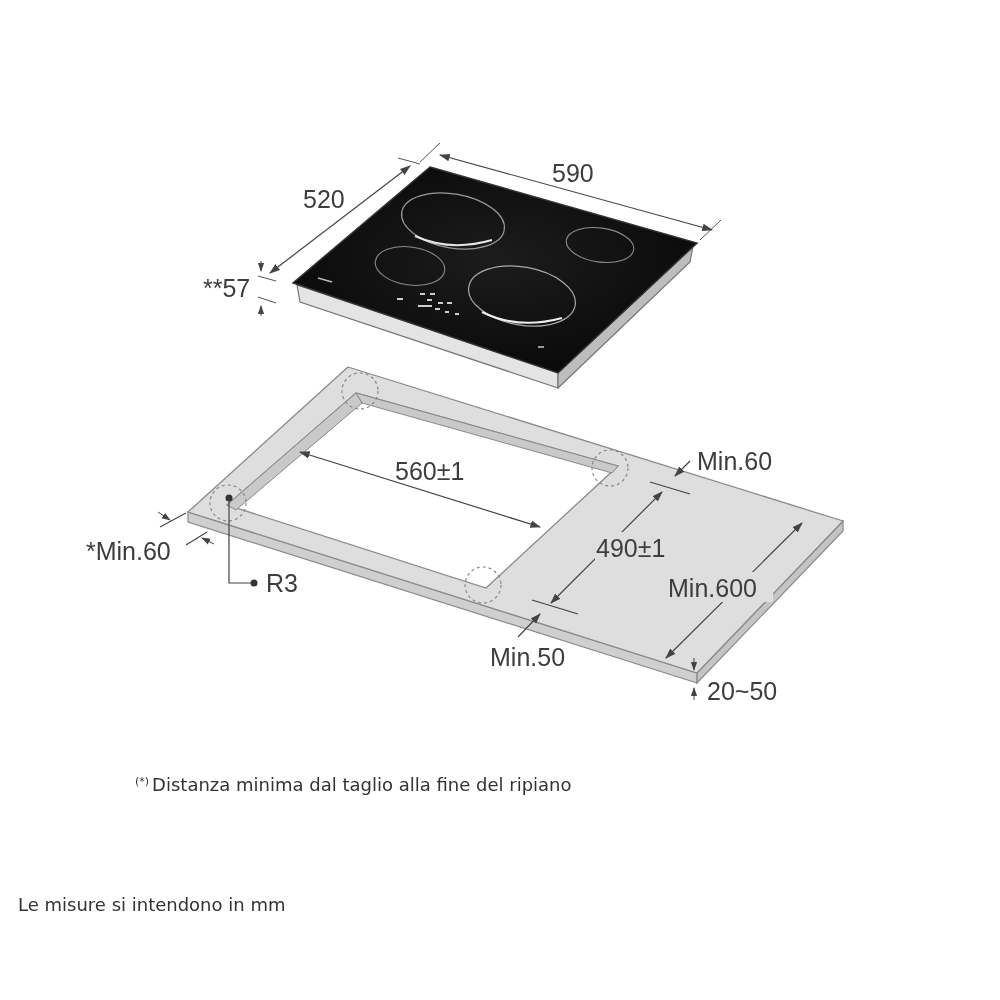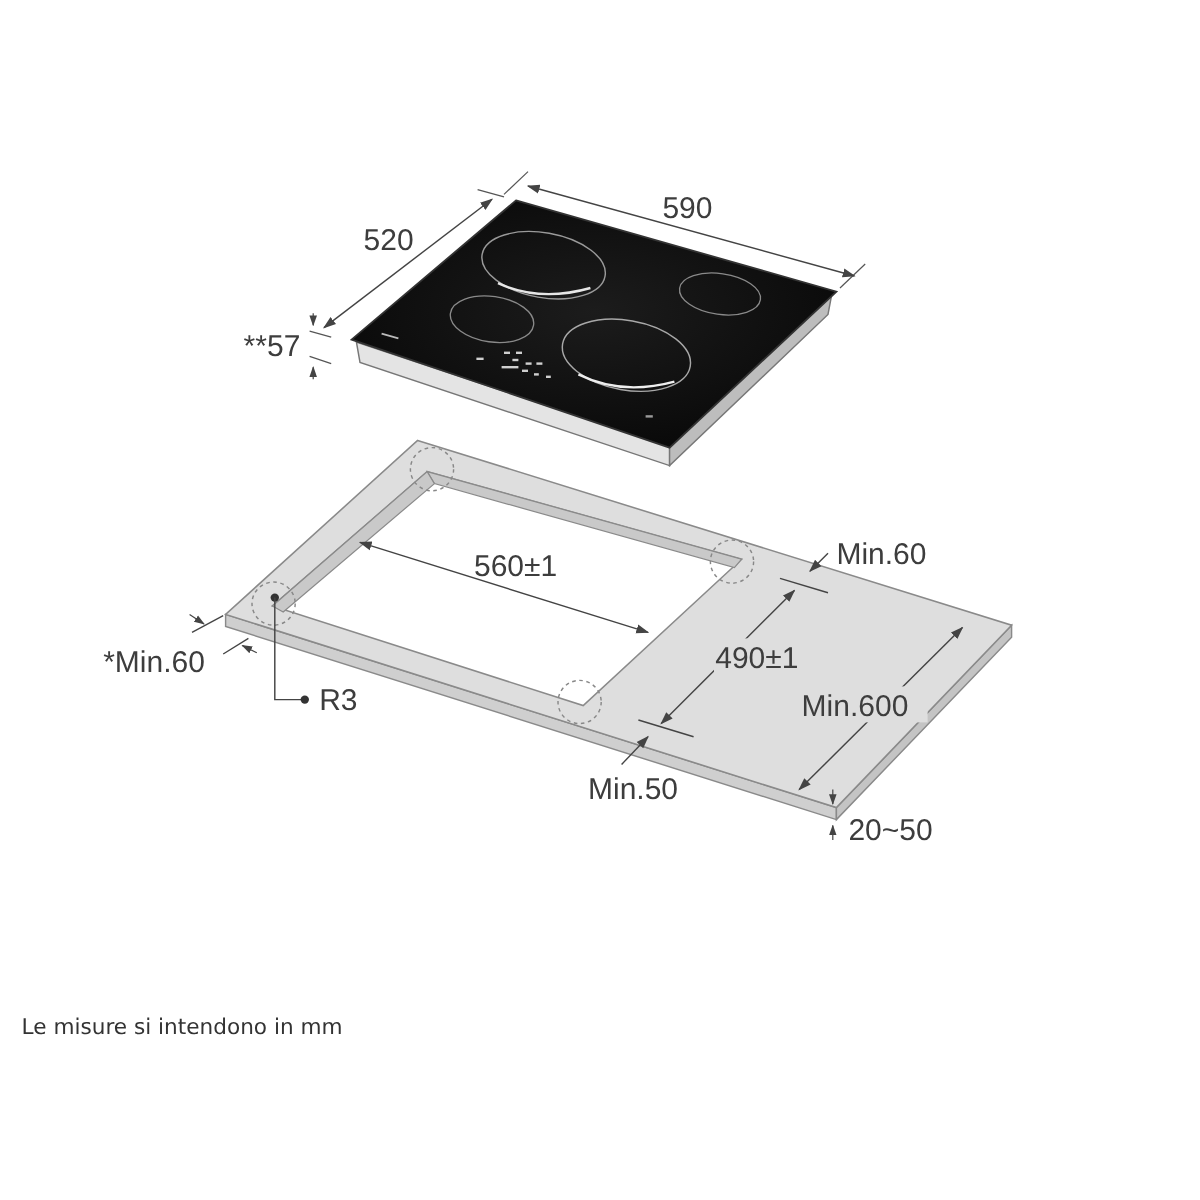--- a/index.html
+++ b/index.html
@@ -1,21 +1,21 @@
 <!DOCTYPE html>
 <html><head>
 <meta charset="utf-8">
 <style>
   html, body { margin:0; padding:0; background:#ffffff; }
   body { width:1000px; height:1000px; position:relative; overflow:hidden; font-family:"Liberation Sans", sans-serif; color:#3a3a3a; }
   #diagram { position:absolute; left:0; top:0; width:1000px; height:1000px; }
   .dim { font-family:"Liberation Sans", sans-serif; font-size:25px; fill:#3d3d3d; }
   .notes { position:absolute; left:135px; top:768px; font-family:"DejaVu Sans", sans-serif; font-size:18px; color:#333; line-height:27px; }
   .notes sup { font-size:11px; vertical-align:6px; margin-right:3px; }
-  .units { position:absolute; left:18px; top:846px; font-family:"DejaVu Sans", sans-serif; font-size:18px; color:#333;text-align:right; }
+  .units { position:absolute; left:18px; top:894px; font-family:"DejaVu Sans", sans-serif; font-size:18px; color:#333;text-align:right; }
 </style>
 </head>
 <body>
 
 <svg id="diagram" viewBox="0 0 1000 1000" xmlns="http://www.w3.org/2000/svg">
   <defs>
     <marker id="arr" viewBox="0 0 10 10" refX="9" refY="5" markerWidth="9" markerHeight="9" orient="auto-start-reverse">
       <path d="M0,1.5 L10,5 L0,8.5 z" fill="#444"></path>
     </marker>
     <radialGradient id="glassGrad" cx="0.5" cy="0.45" r="0.7">
@@ -117,15 +117,16 @@
 
     <line x1="258" y1="276" x2="276" y2="281" stroke="#555" stroke-width="1"></line>
     <line x1="258" y1="297" x2="276" y2="303" stroke="#555" stroke-width="1"></line>
     <line x1="261" y1="261" x2="261" y2="271" stroke="#444" stroke-width="1" marker-end="url(#arr)"></line>
     <line x1="261" y1="316" x2="261" y2="306" stroke="#444" stroke-width="1" marker-end="url(#arr)"></line>
     <text class="dim" x="203" y="297">**57</text>
   </g>
 </svg>
 
 <div class="notes">
+  <div><sup>(*)</sup><span>Distanza minima dal taglio alla fine del ripiano</span></div>
 </div>
 
 <div class="units">Le misure si intendono in mm</div>
 
 </body></html>

